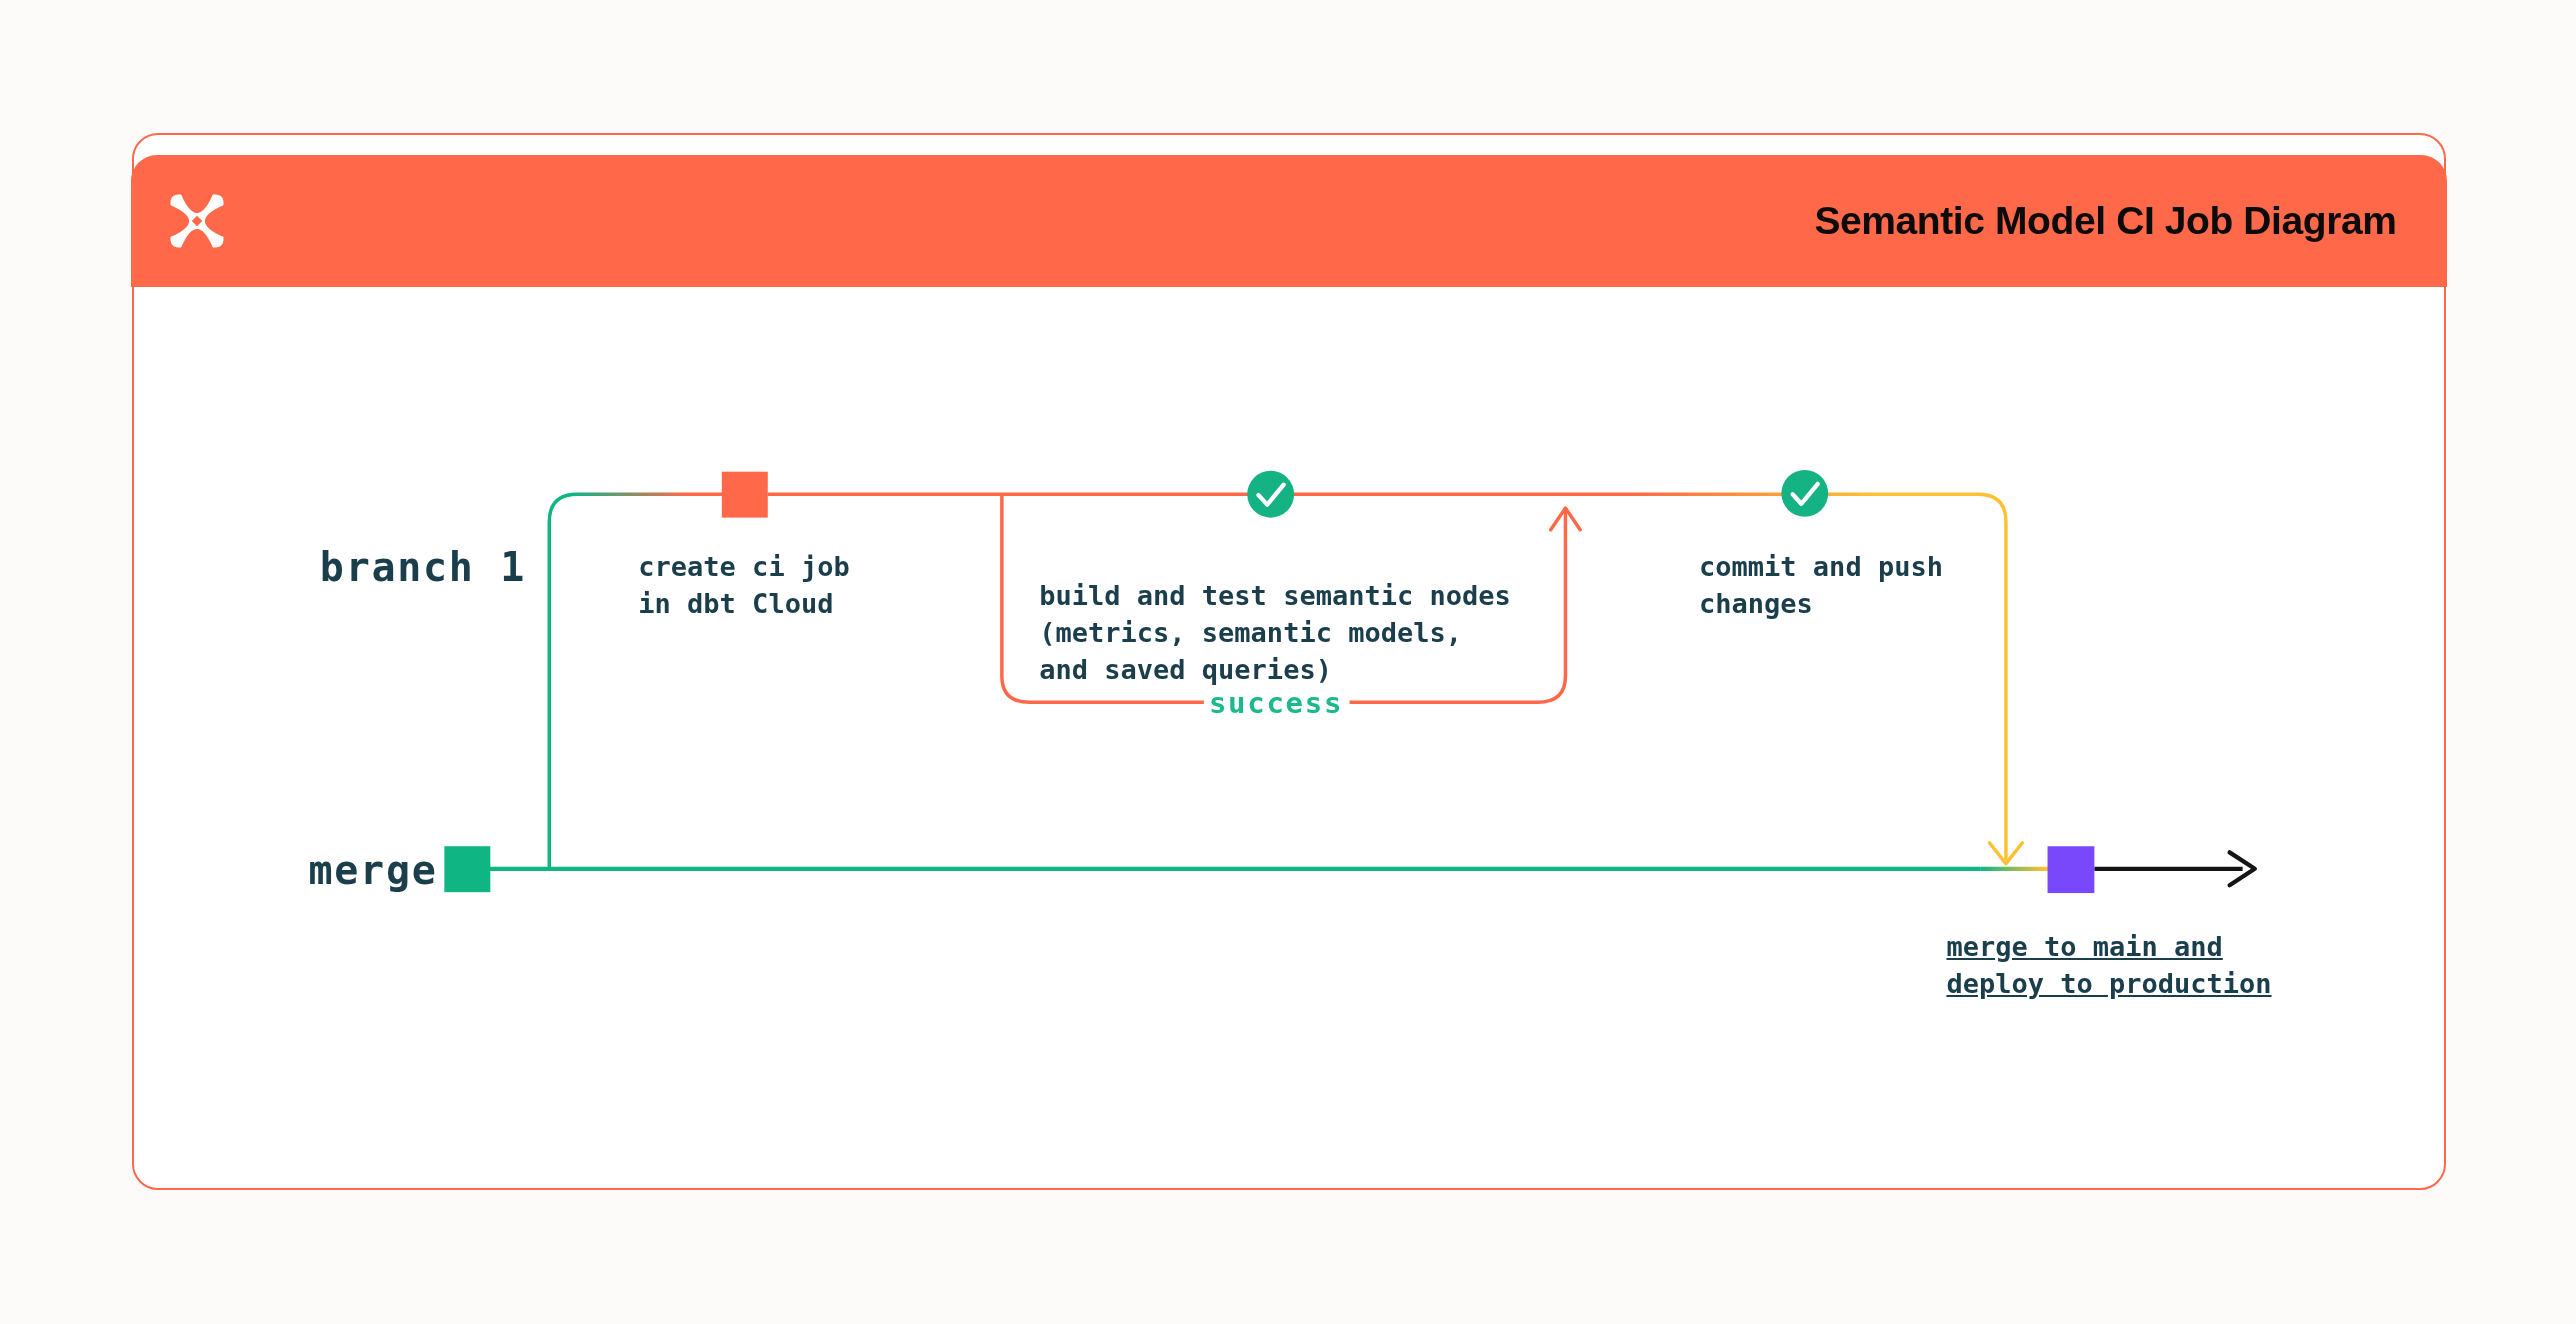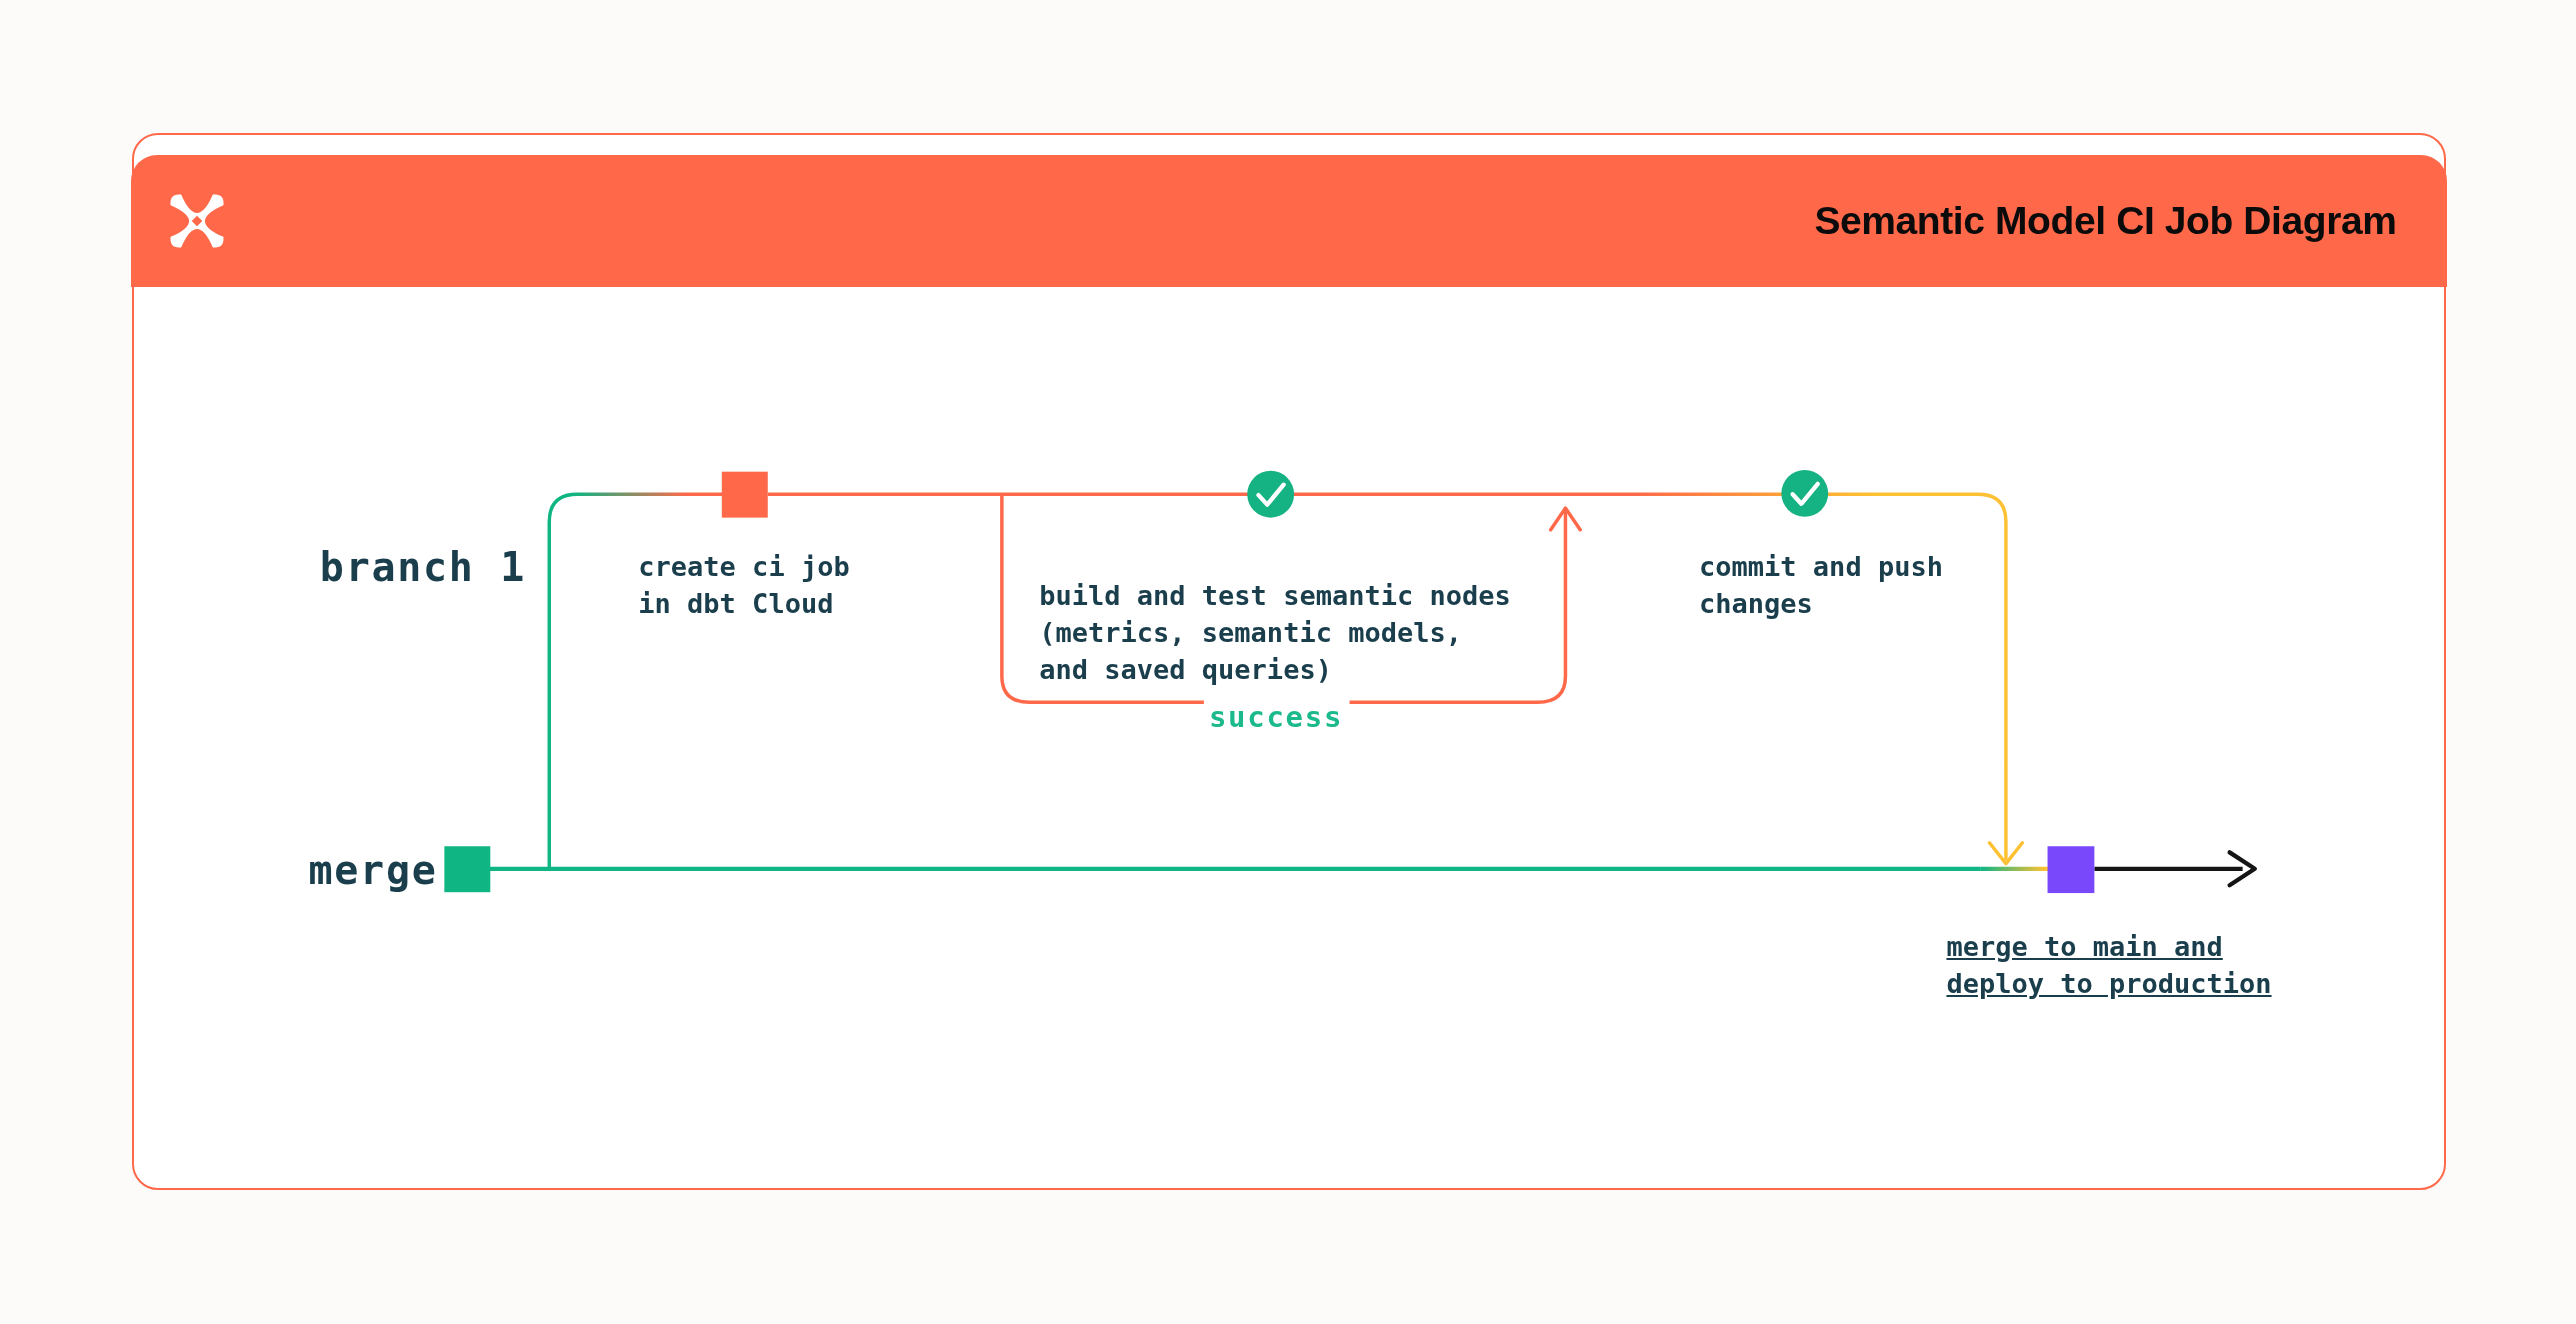--- a/index.html
+++ b/index.html
@@ -107,14 +107,14 @@
 <div class="lbl node-lbl" style="left:744px;top:585px;">create ci job
 in dbt Cloud</div>
 <div class="lbl node-lbl" style="left:1275px;top:632px;">build and test semantic nodes
 (metrics, semantic models,
 and saved queries)</div>
 <div class="lbl node-lbl" style="left:1821px;top:585px;">commit and push
 changes</div>
 <div class="lbl node-lbl" style="left:2109px;top:965px;text-decoration:underline;">merge to main and
 deploy to production</div>
 
-<div class="lbl success-lbl" style="left:1276px;top:703px;margin-top:14px;">success</div>
+<div class="lbl success-lbl" style="left:1276px;top:703px;">success</div>
 
 
 </body></html>

